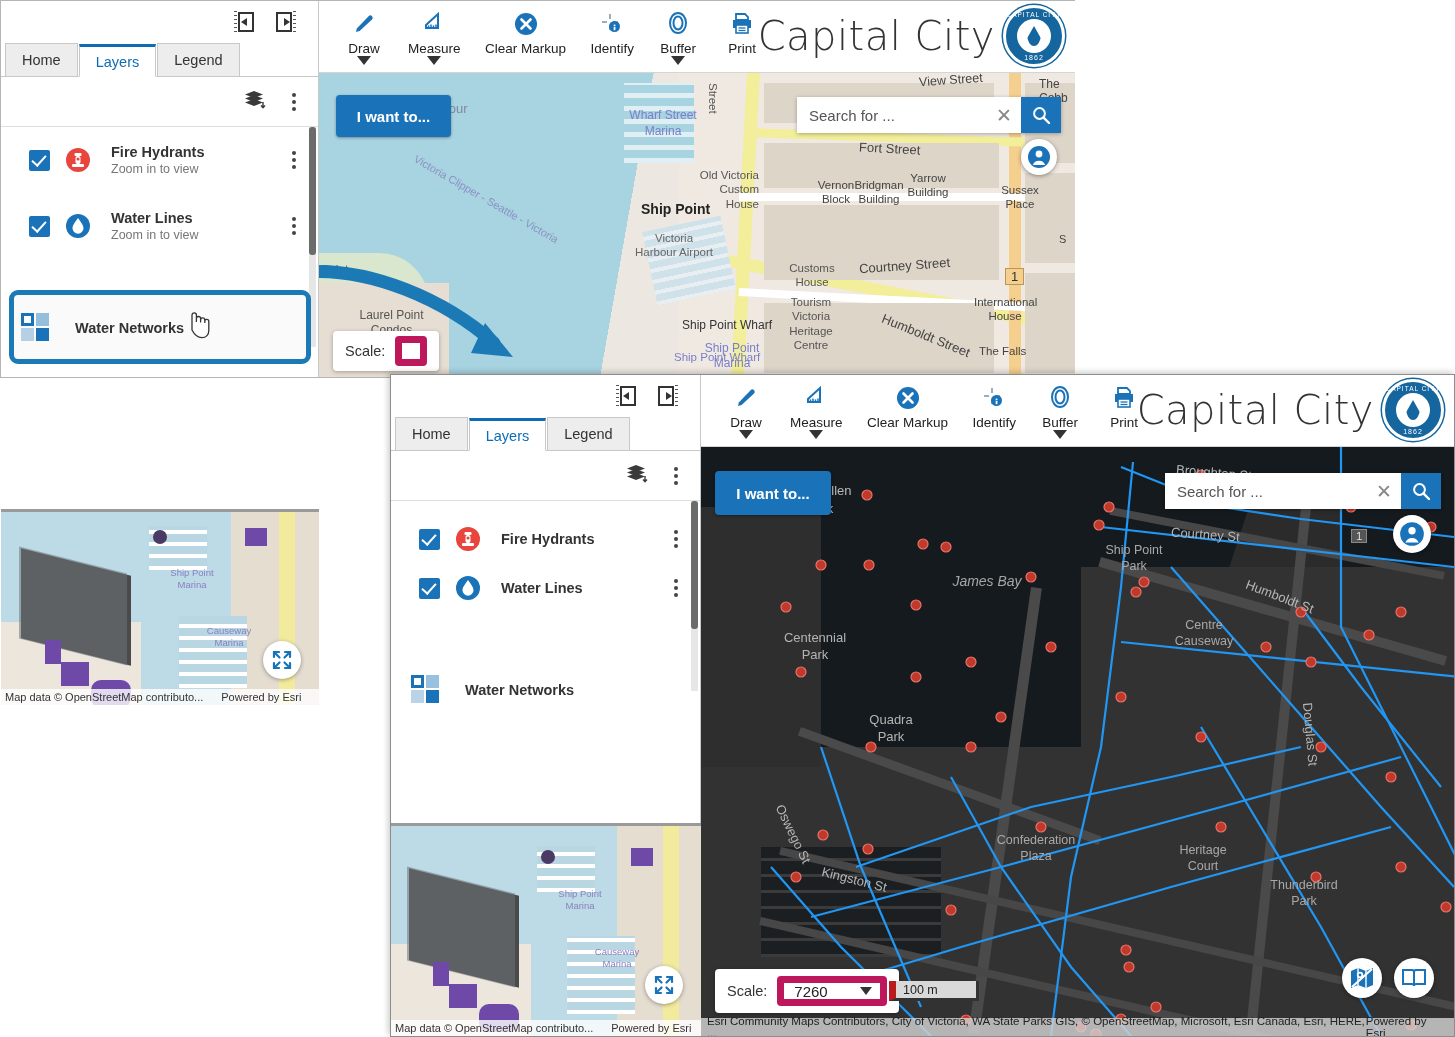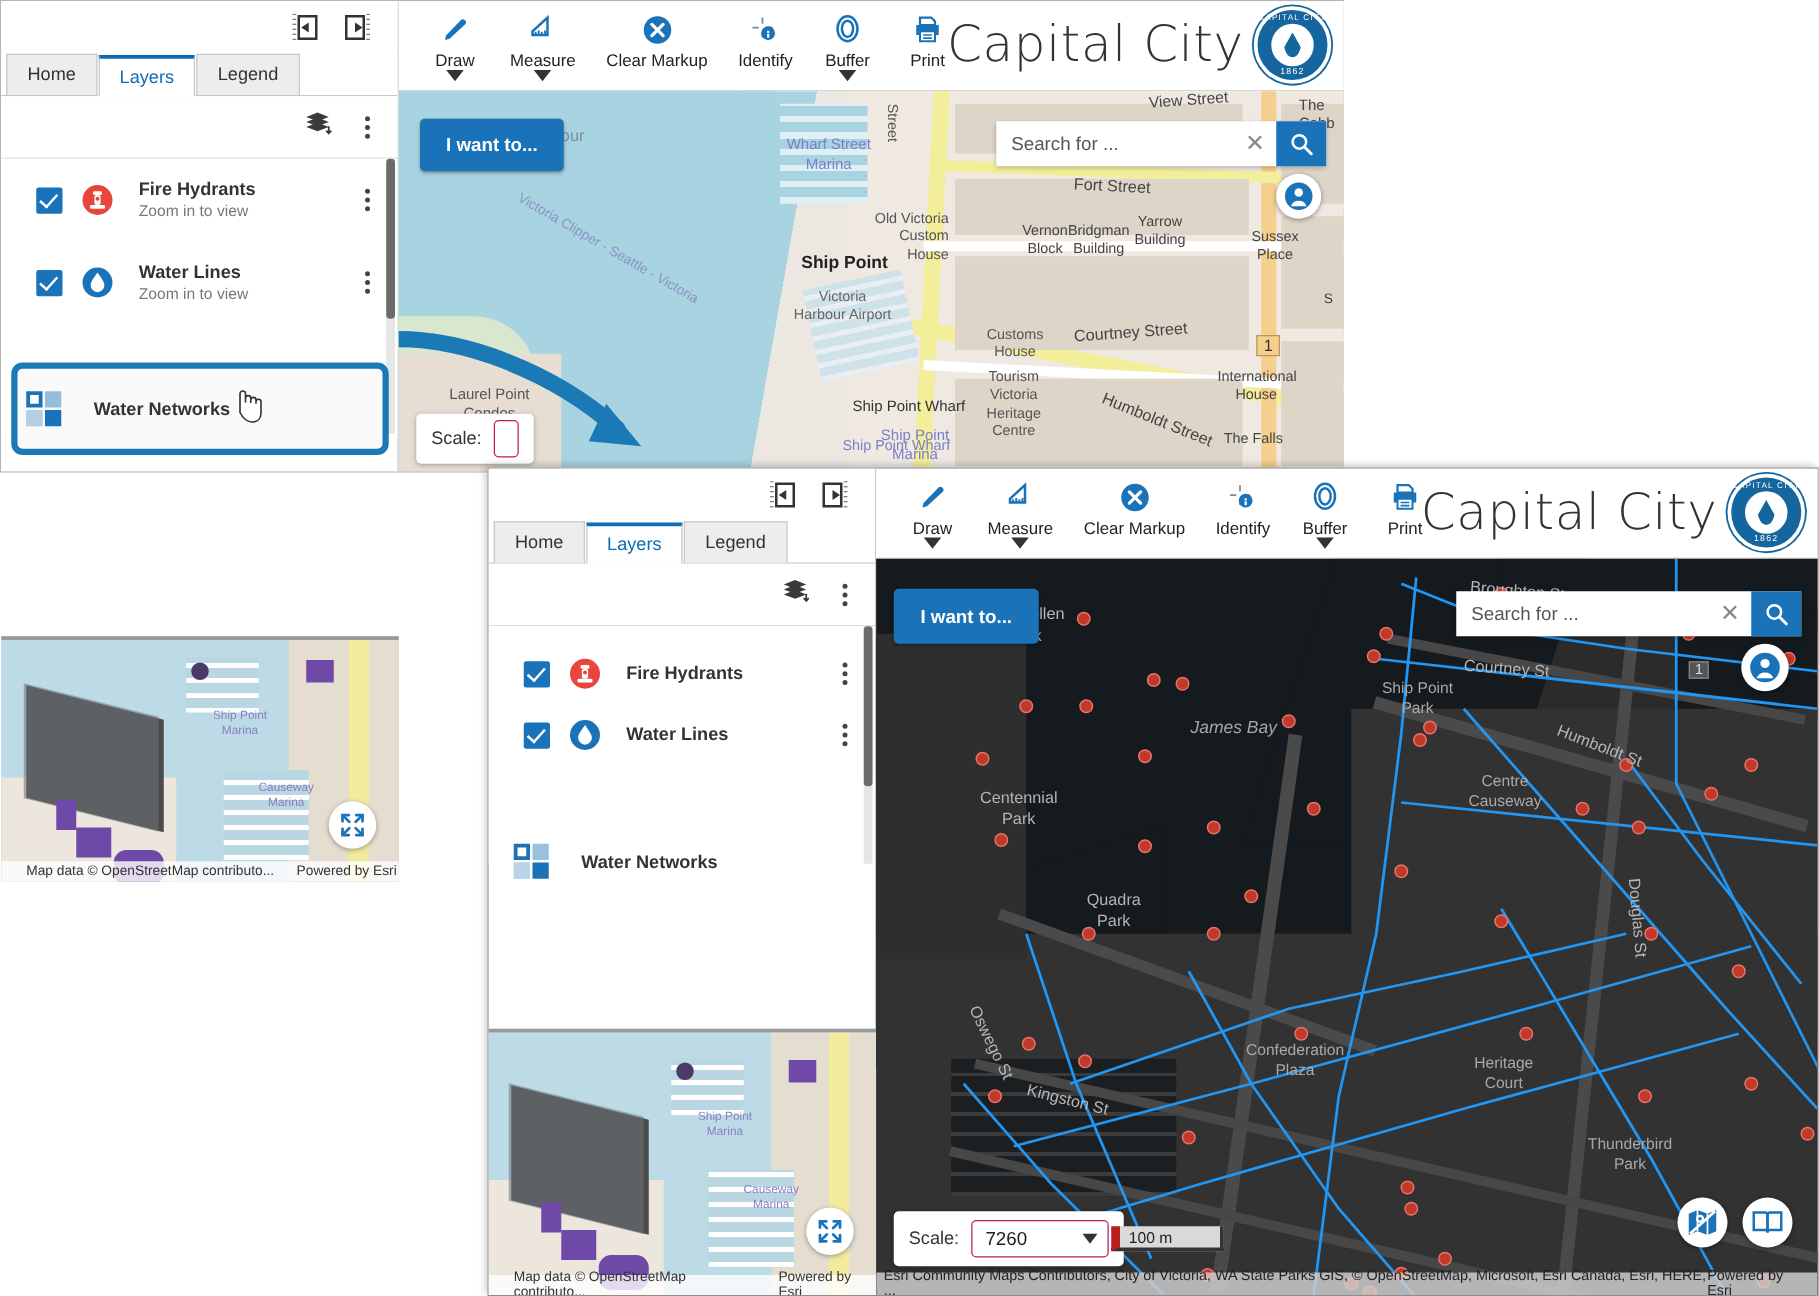--- a/index.html
+++ b/index.html
@@ -85,33 +85,33 @@
            box-shadow:0 1px 3px rgba(0,0,0,.35); }
   .searchbox { position:absolute; display:flex; background:#fff; box-shadow:0 1px 4px rgba(0,0,0,.3); }
   .searchbox .inp { flex:1 1 auto; font-size:15px; color:#555; display:flex; align-items:center; padding-left:12px;}
   .searchbox .clr { width:34px; display:flex;align-items:center;justify-content:center;color:#888;font-size:19px;cursor:pointer;}
   .searchbox .go { width:40px; background:#1a73b8; display:flex;align-items:center;justify-content:center;cursor:pointer;}
   .circbtn { position:absolute; background:#fff; border-radius:50%; display:flex; align-items:center; justify-content:center;
              box-shadow:0 1px 4px rgba(0,0,0,.4); cursor:pointer;}
   .scalewrap { position:absolute; background:#fff; border-radius:4px; display:flex; align-items:center;
                padding:0 12px; box-shadow:0 1px 4px rgba(0,0,0,.3); }
   .scalewrap .lbl { font-size:14.5px; color:#333; margin-right:10px;}
-  .sel { border:1px solid #be185d; border-radius:4px; height:30px; min-width:100px; display:flex; align-items:center;
+  .sel { border:7px solid #be185d; border-radius:4px; height:30px; min-width:100px; display:flex; align-items:center;
          padding:0 8px 0 10px; justify-content:space-between; font-size:15px; color:#222; cursor:pointer; background:#fff;}
   .sel .cv { width:0;height:0;border-left:6px solid transparent;border-right:6px solid transparent;border-top:8px solid #333; margin-left:12px;}
   .scalebar { position:absolute; background:#d9d9d9; color:#222; font-size:12.5px;
               border-left:7px solid #b91c1c; border-right:3px solid #333; border-bottom:3px solid #333;
               display:flex; align-items:center; padding-left:7px; }
   .attrib { position:absolute; left:0; right:0; bottom:0; height:18px; font-size:11.5px;
             display:flex; align-items:center; justify-content:space-between; padding:0 6px; }
 
   
   .ovmap { position:absolute; overflow:hidden; border-top:3px solid #9a9a9a;}
   .ovattr { position:absolute; left:0; right:0; bottom:0; height:16px; background:rgba(255,255,255,.8);
-            font-size:11px; color:#333; display:flex; align-items:center; gap:18px; padding-left:20px;}
+            font-size:11px; color:#333; display:flex; align-items:center; gap:18px; padding-left:4px;}
   .expand { position:absolute; width:38px;height:38px;border-radius:50%;background:#fff;
             display:flex;align-items:center;justify-content:center; box-shadow:0 1px 4px rgba(0,0,0,.35);}
 
   .cursor-hand { position:absolute; width:26px; height:30px; }
 </style>
 </head>
 <body>
 
 <div class="window" style="left:0;top:0;width:1075px;height:378px;border:1px solid #b5b5b5;">
 
@@ -745,21 +745,21 @@
           <circle cx="340" cy="380" r="5"></circle>
       </g>
     </svg>
 
     <div style="position:absolute;left:22px;top:35px;width:130px;text-align:center;color:#b9b9b9;font-size:13px;line-height:1.35;">scmaθn / Peter Pollen Waterfront Park</div>
     <div style="position:absolute;left:246px;top:125px;width:80px;text-align:center;color:#a6a6a6;font-size:14px;font-style:italic;line-height:1.35;">James Bay</div>
     <div style="position:absolute;left:74px;top:183px;width:80px;text-align:center;color:#b4b4b4;font-size:13px;line-height:1.3;">Centennial Park</div>
     <div style="position:absolute;left:155px;top:265px;width:70px;text-align:center;color:#b4b4b4;font-size:13px;line-height:1.3;">Quadra Park</div>
     <div style="position:absolute;left:285px;top:385px;width:100px;text-align:center;color:#a8a8a8;font-size:12.5px;line-height:1.3;">Confederation Plaza</div>
     <div style="position:absolute;left:465px;top:395px;width:74px;text-align:center;color:#a8a8a8;font-size:12.5px;line-height:1.3;">Heritage Court</div>
-    <div style="position:absolute;left:565px;top:430px;width:76px;text-align:center;color:#a8a8a8;font-size:12.5px;line-height:1.3;margin-top:30px;">Thunderbird Park</div>
+    <div style="position:absolute;left:565px;top:430px;width:76px;text-align:center;color:#a8a8a8;font-size:12.5px;line-height:1.3;">Thunderbird Park</div>
     <div style="position:absolute;left:400px;top:95px;width:66px;text-align:center;color:#a8a8a8;font-size:12.5px;line-height:1.3;">Ship Point Park</div>
     <div style="position:absolute;left:468px;top:170px;width:70px;text-align:center;color:#a8a8a8;font-size:12.5px;line-height:1.3;">Centre Causeway</div>
     <div style="position:absolute;left:475px;top:18px;color:#b6b6b6;font-size:13px;transform:rotate(5deg);">Broughton St</div>
     <div style="position:absolute;left:470px;top:80px;color:#b6b6b6;font-size:13px;transform:rotate(4deg);">Courtney St</div>
     <div style="position:absolute;left:543px;top:142px;color:#b6b6b6;font-size:13px;transform:rotate(21deg);">Humboldt St</div>
     <div style="position:absolute;left:614px;top:255px;color:#b6b6b6;font-size:13px;transform:rotate(85deg);transform-origin:0 0;">Douglas St</div>
     <div style="position:absolute;left:85px;top:355px;color:#b6b6b6;font-size:13px;transform:rotate(64deg);transform-origin:0 0;">Oswego St</div>
     <div style="position:absolute;left:120px;top:425px;color:#b6b6b6;font-size:13px;transform:rotate(14deg);">Kingston St</div>
     <div style="position:absolute;left:650px;top:82px;color:#ddd;font-size:11.5px;background:#555;border:1px solid #888;padding:0 4px;">1</div>
 

